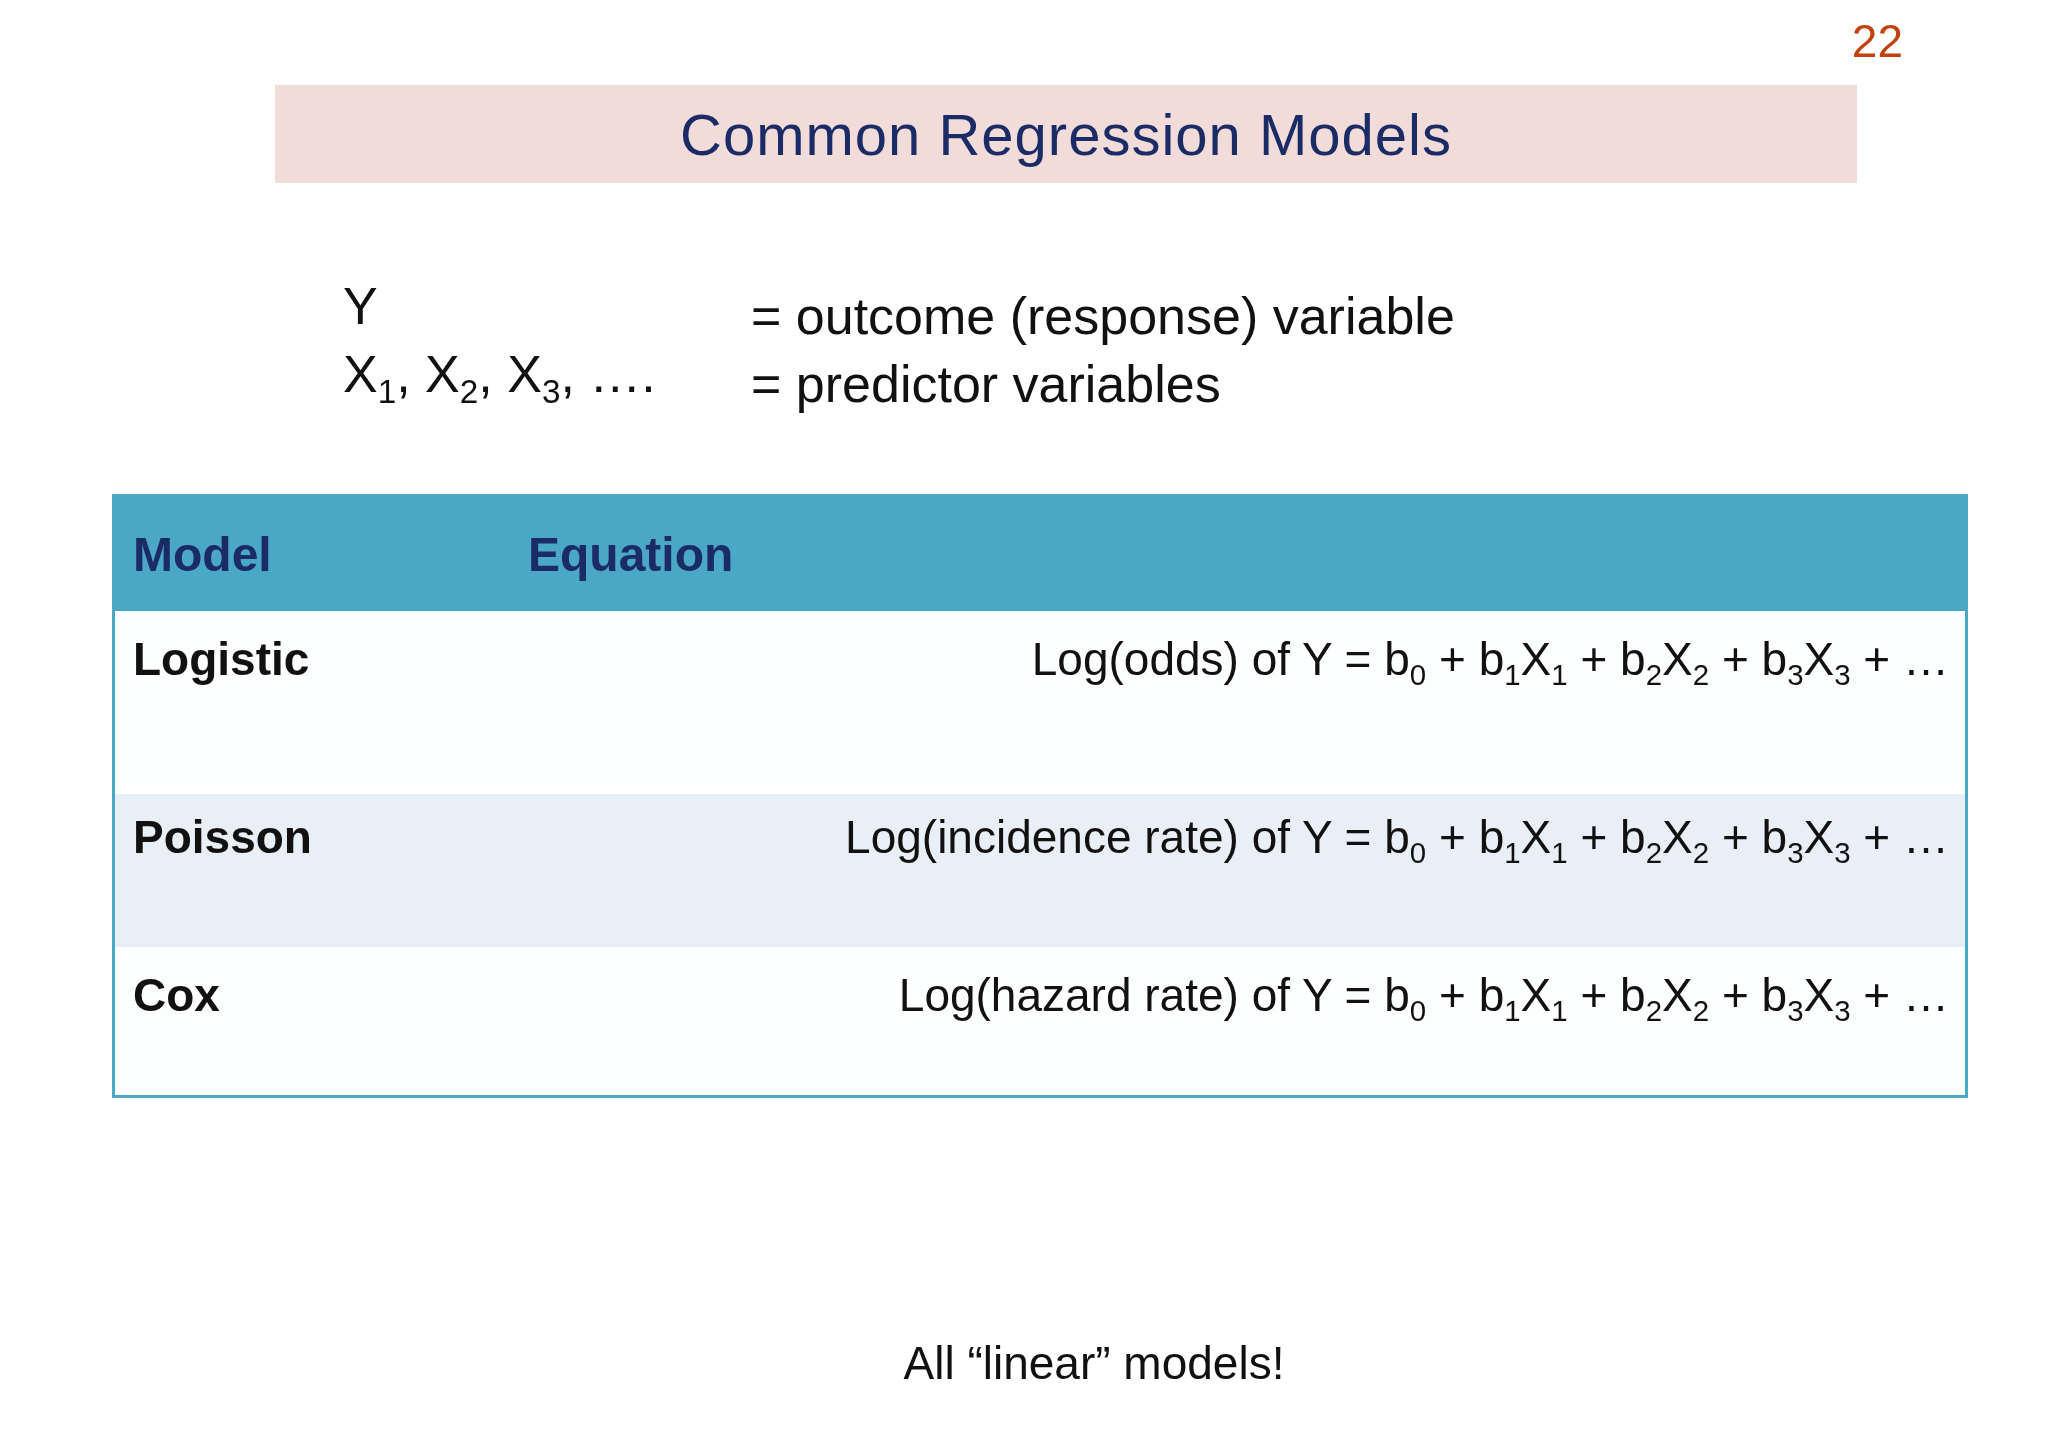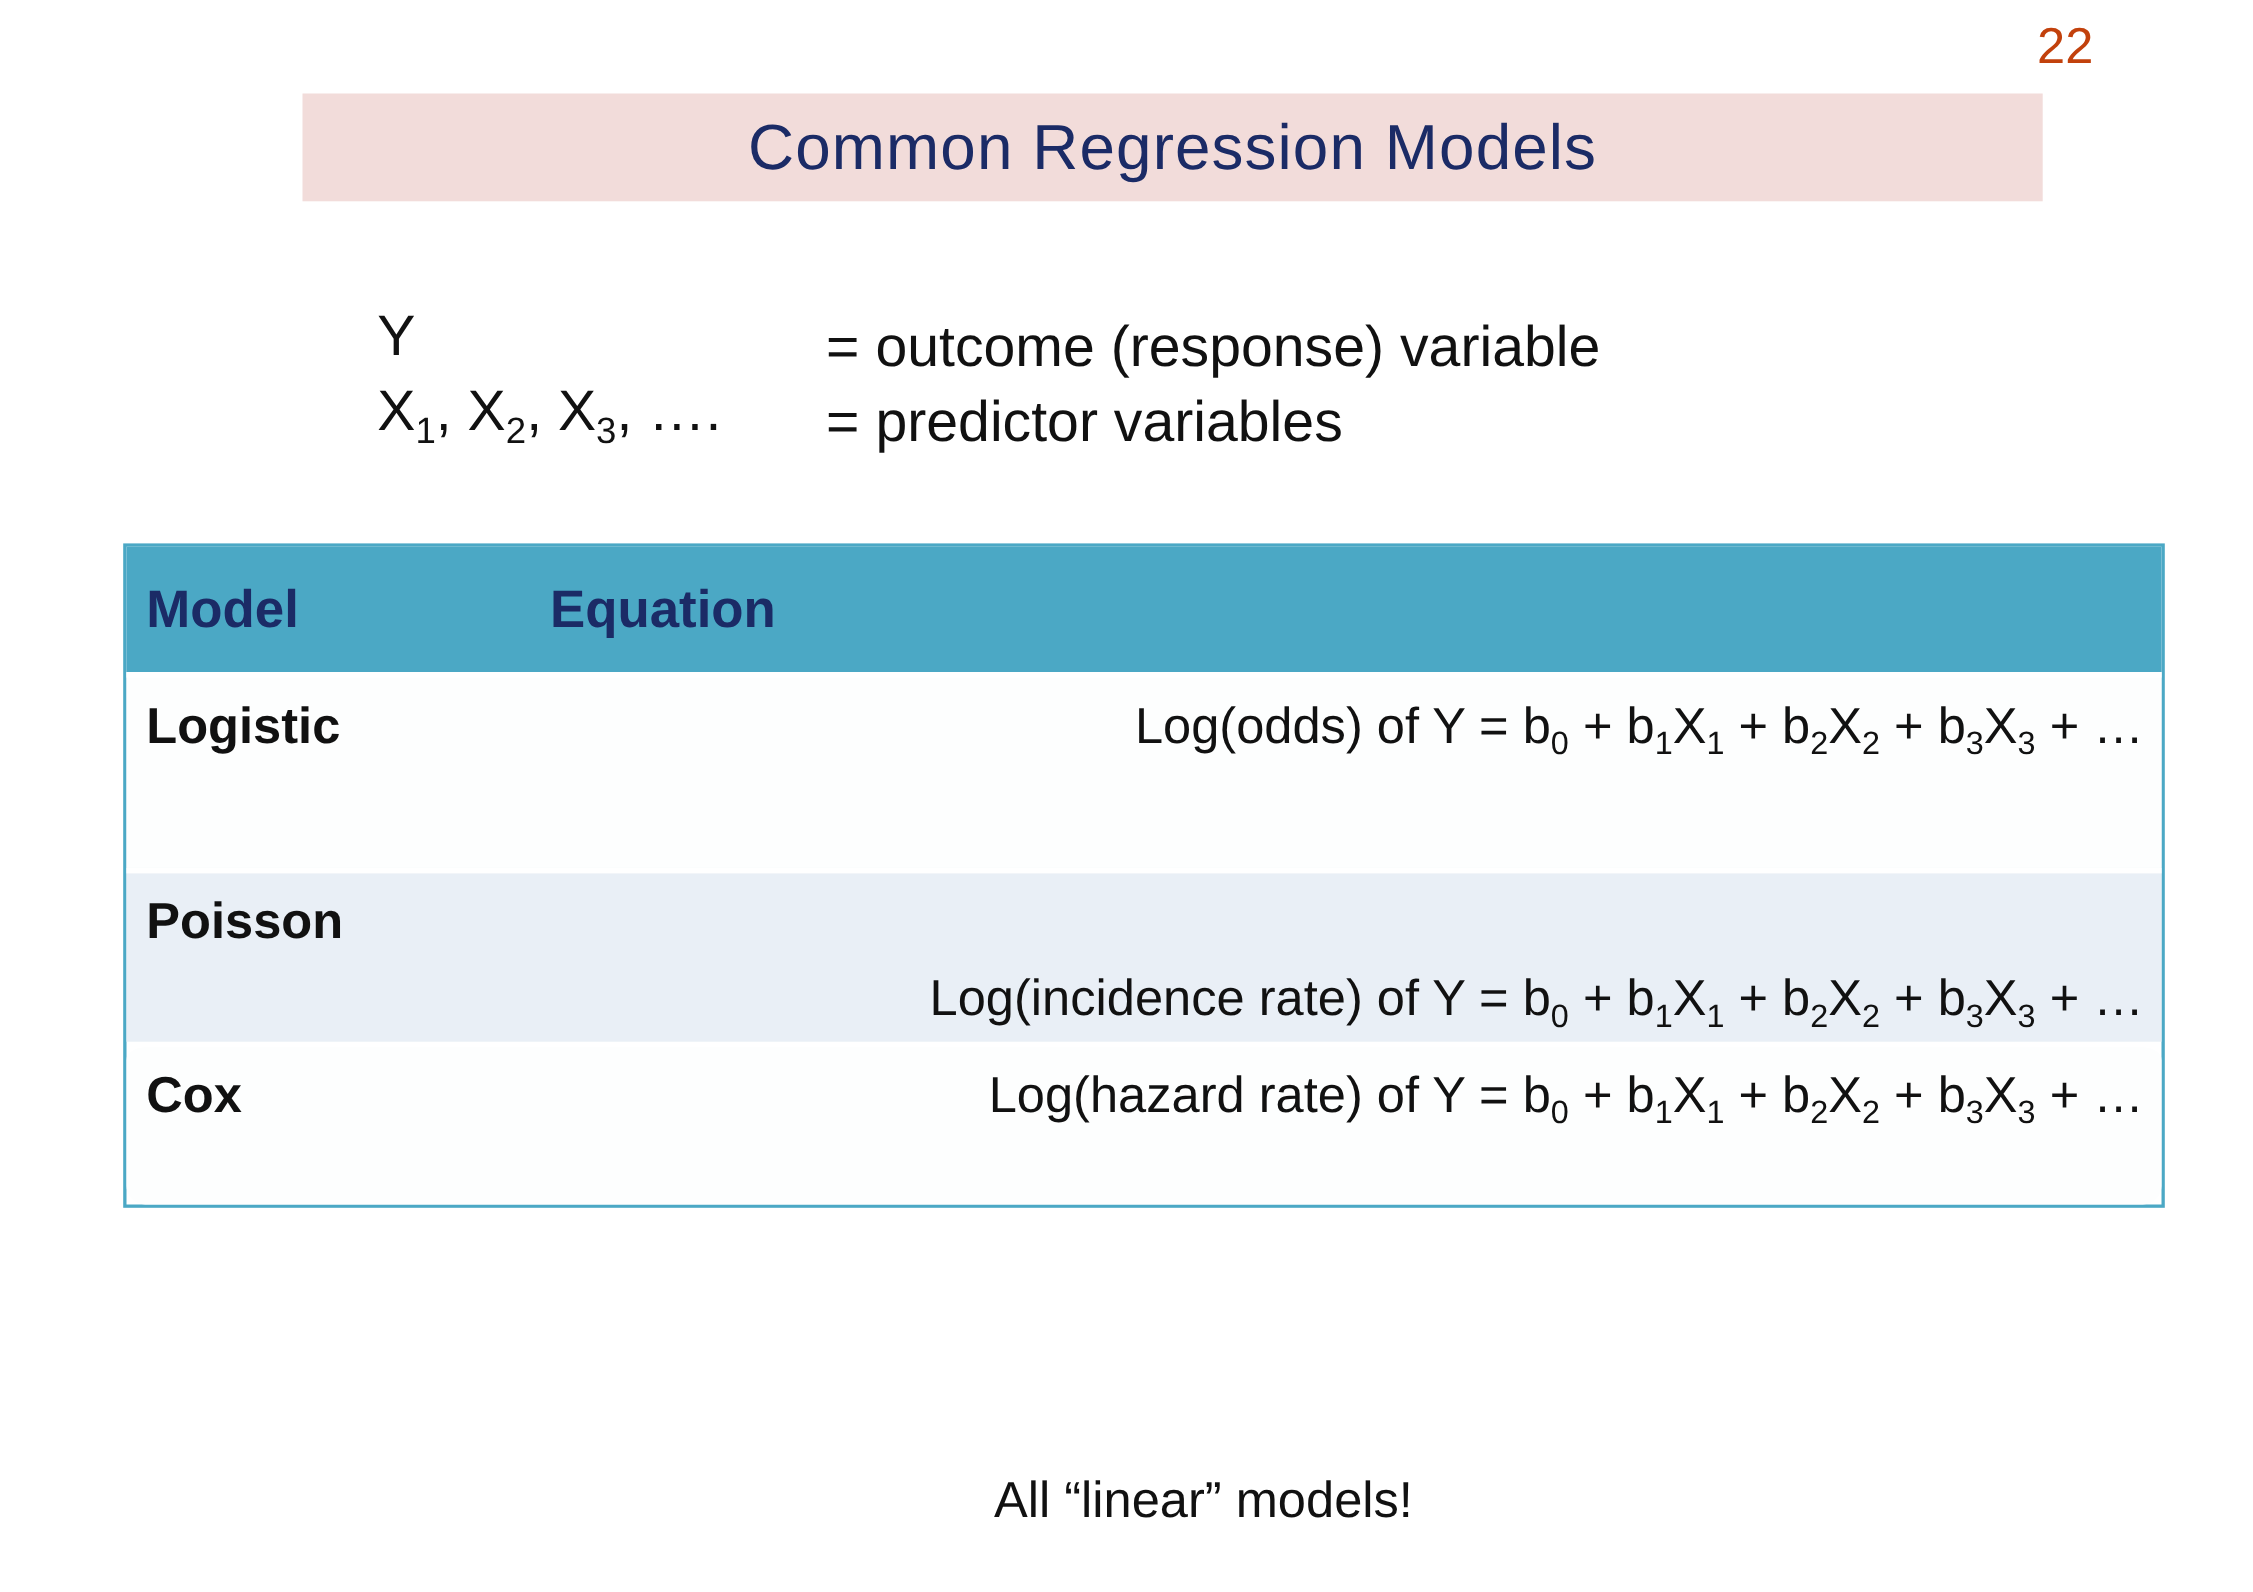--- a/index.html
+++ b/index.html
@@ -41,36 +41,36 @@
 
   .models-table {
     position: absolute; left: 112px; top: 494px;
     width: 1856px;
     border: 3px solid var(--header-bg, #4ba8c5);
     background: #ffffff;
   }
   .thead {
     background: var(--header-bg, #4ba8c5);
     height: 114px;
-    display: flex; align-items: center;
+    display: flex; align-items: center; gap: 28px;
   }
   .th {
     font-weight: bold; font-size: 48px;
     color: var(--heading-text, #1b2b66);
   }
   .model-col { width: 385px; padding-left: 18px; flex: 0 0 auto; }
   .trow {
     display: flex;
     border-top: 5px solid #ffffff;
   }
   .trow.light { background: var(--row-light, #e9eff6); }
   .trow.white { background: var(--row-white, #fdfefe); }
   .row-linear   { height: 152px; }
   .row-logistic { height: 178px; }
-  .row-poisson  { height: 158px; flex-direction: column; }
+  .row-poisson  { height: 158px; }
   .row-cox      { height: 148px; border-radius: 17px; }
   .td { padding-top: 16px; font-size: 46px; }
   .td.model-name { font-weight: bold; }
   .td.eq-cell {
     flex: 1 1 auto;
     text-align: right;
     padding-right: 16px;
     white-space: nowrap;
   }
 

